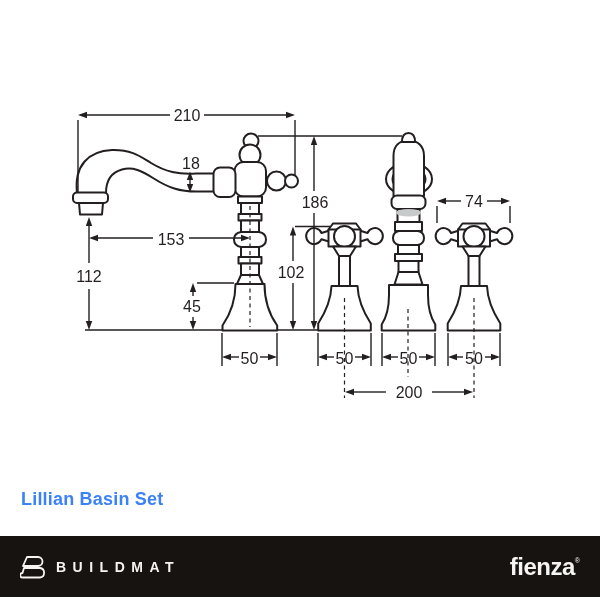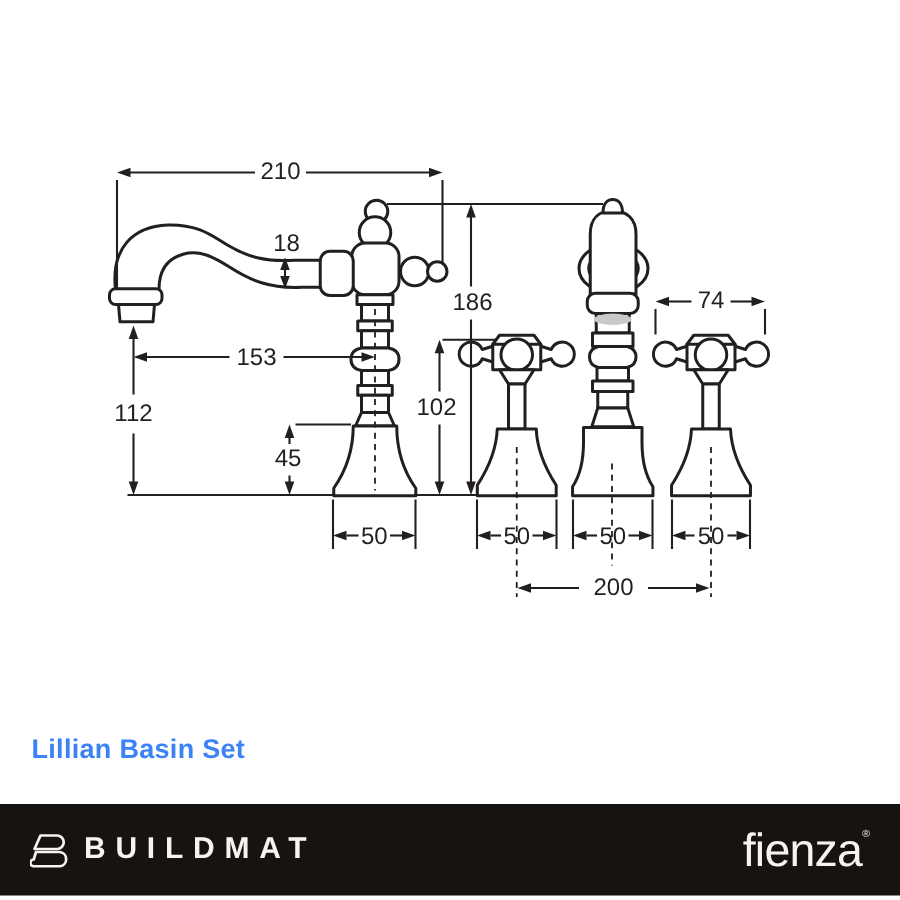--- a/index.html
+++ b/index.html
@@ -16,25 +16,25 @@
     position:absolute;left:21px;top:489px;
     font-size:18px;font-weight:bold;color:#3b82f6;letter-spacing:.2px;
   }
   #footer-bar{
     position:absolute;left:0;top:536px;width:600px;height:61px;
     background:#171310;display:flex;align-items:center;
     justify-content:space-between;padding:0 20px;box-sizing:border-box;
   }
   .brand-left{display:flex;align-items:center;gap:8px;}
   .buildmat-text{
-    color:#f5f4f2;font-size:20px;font-weight:bold;letter-spacing:6.5px;
+    color:#f5f4f2;font-size:14px;font-weight:bold;letter-spacing:6.5px;
   }
   .fienza-wrap{color:#f5f4f2;display:flex;align-items:flex-start;}
   .fienza-text{
-    font-size:31px;letter-spacing:-0.5px;font-weight:400;line-height:1;
+    font-size:24px;letter-spacing:-0.5px;font-weight:700;line-height:1;
   }
   .fienza-reg{font-size:7px;margin-top:2px;}
 </style>
 </head>
 <body>
 
 <svg id="drawing-svg" width="600" height="460" viewBox="0 0 600 460">
 
   <g stroke="#231f20" stroke-width="2" fill="#ffffff" stroke-linejoin="round" stroke-linecap="round">
 

